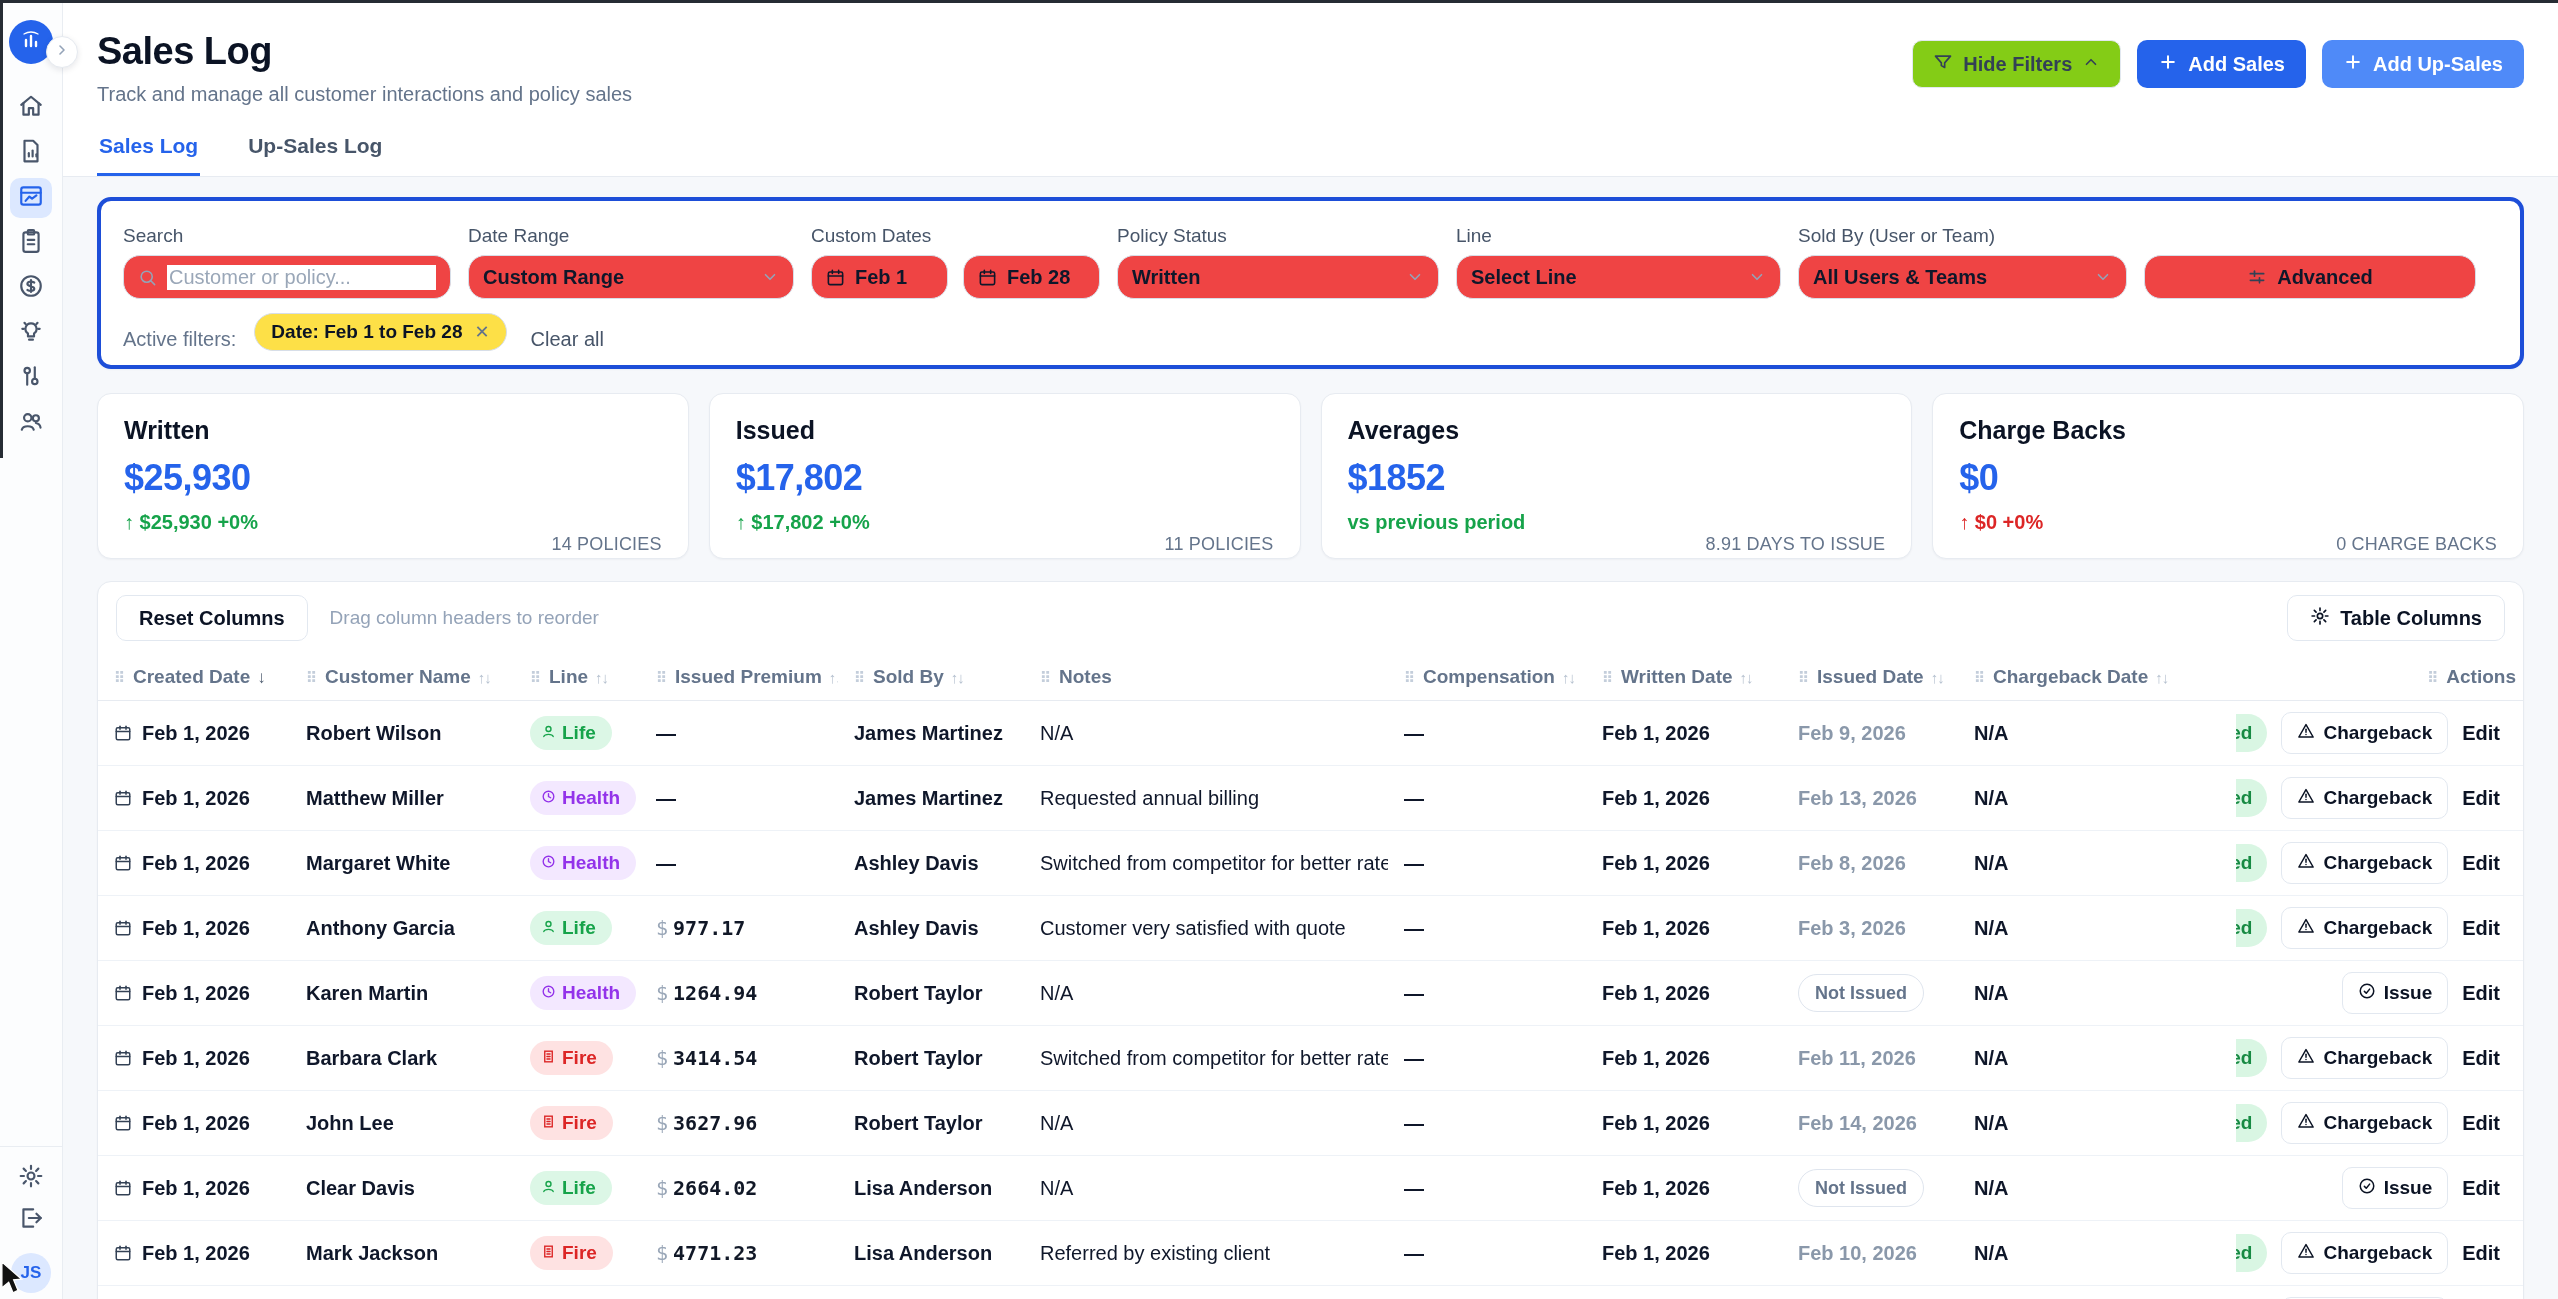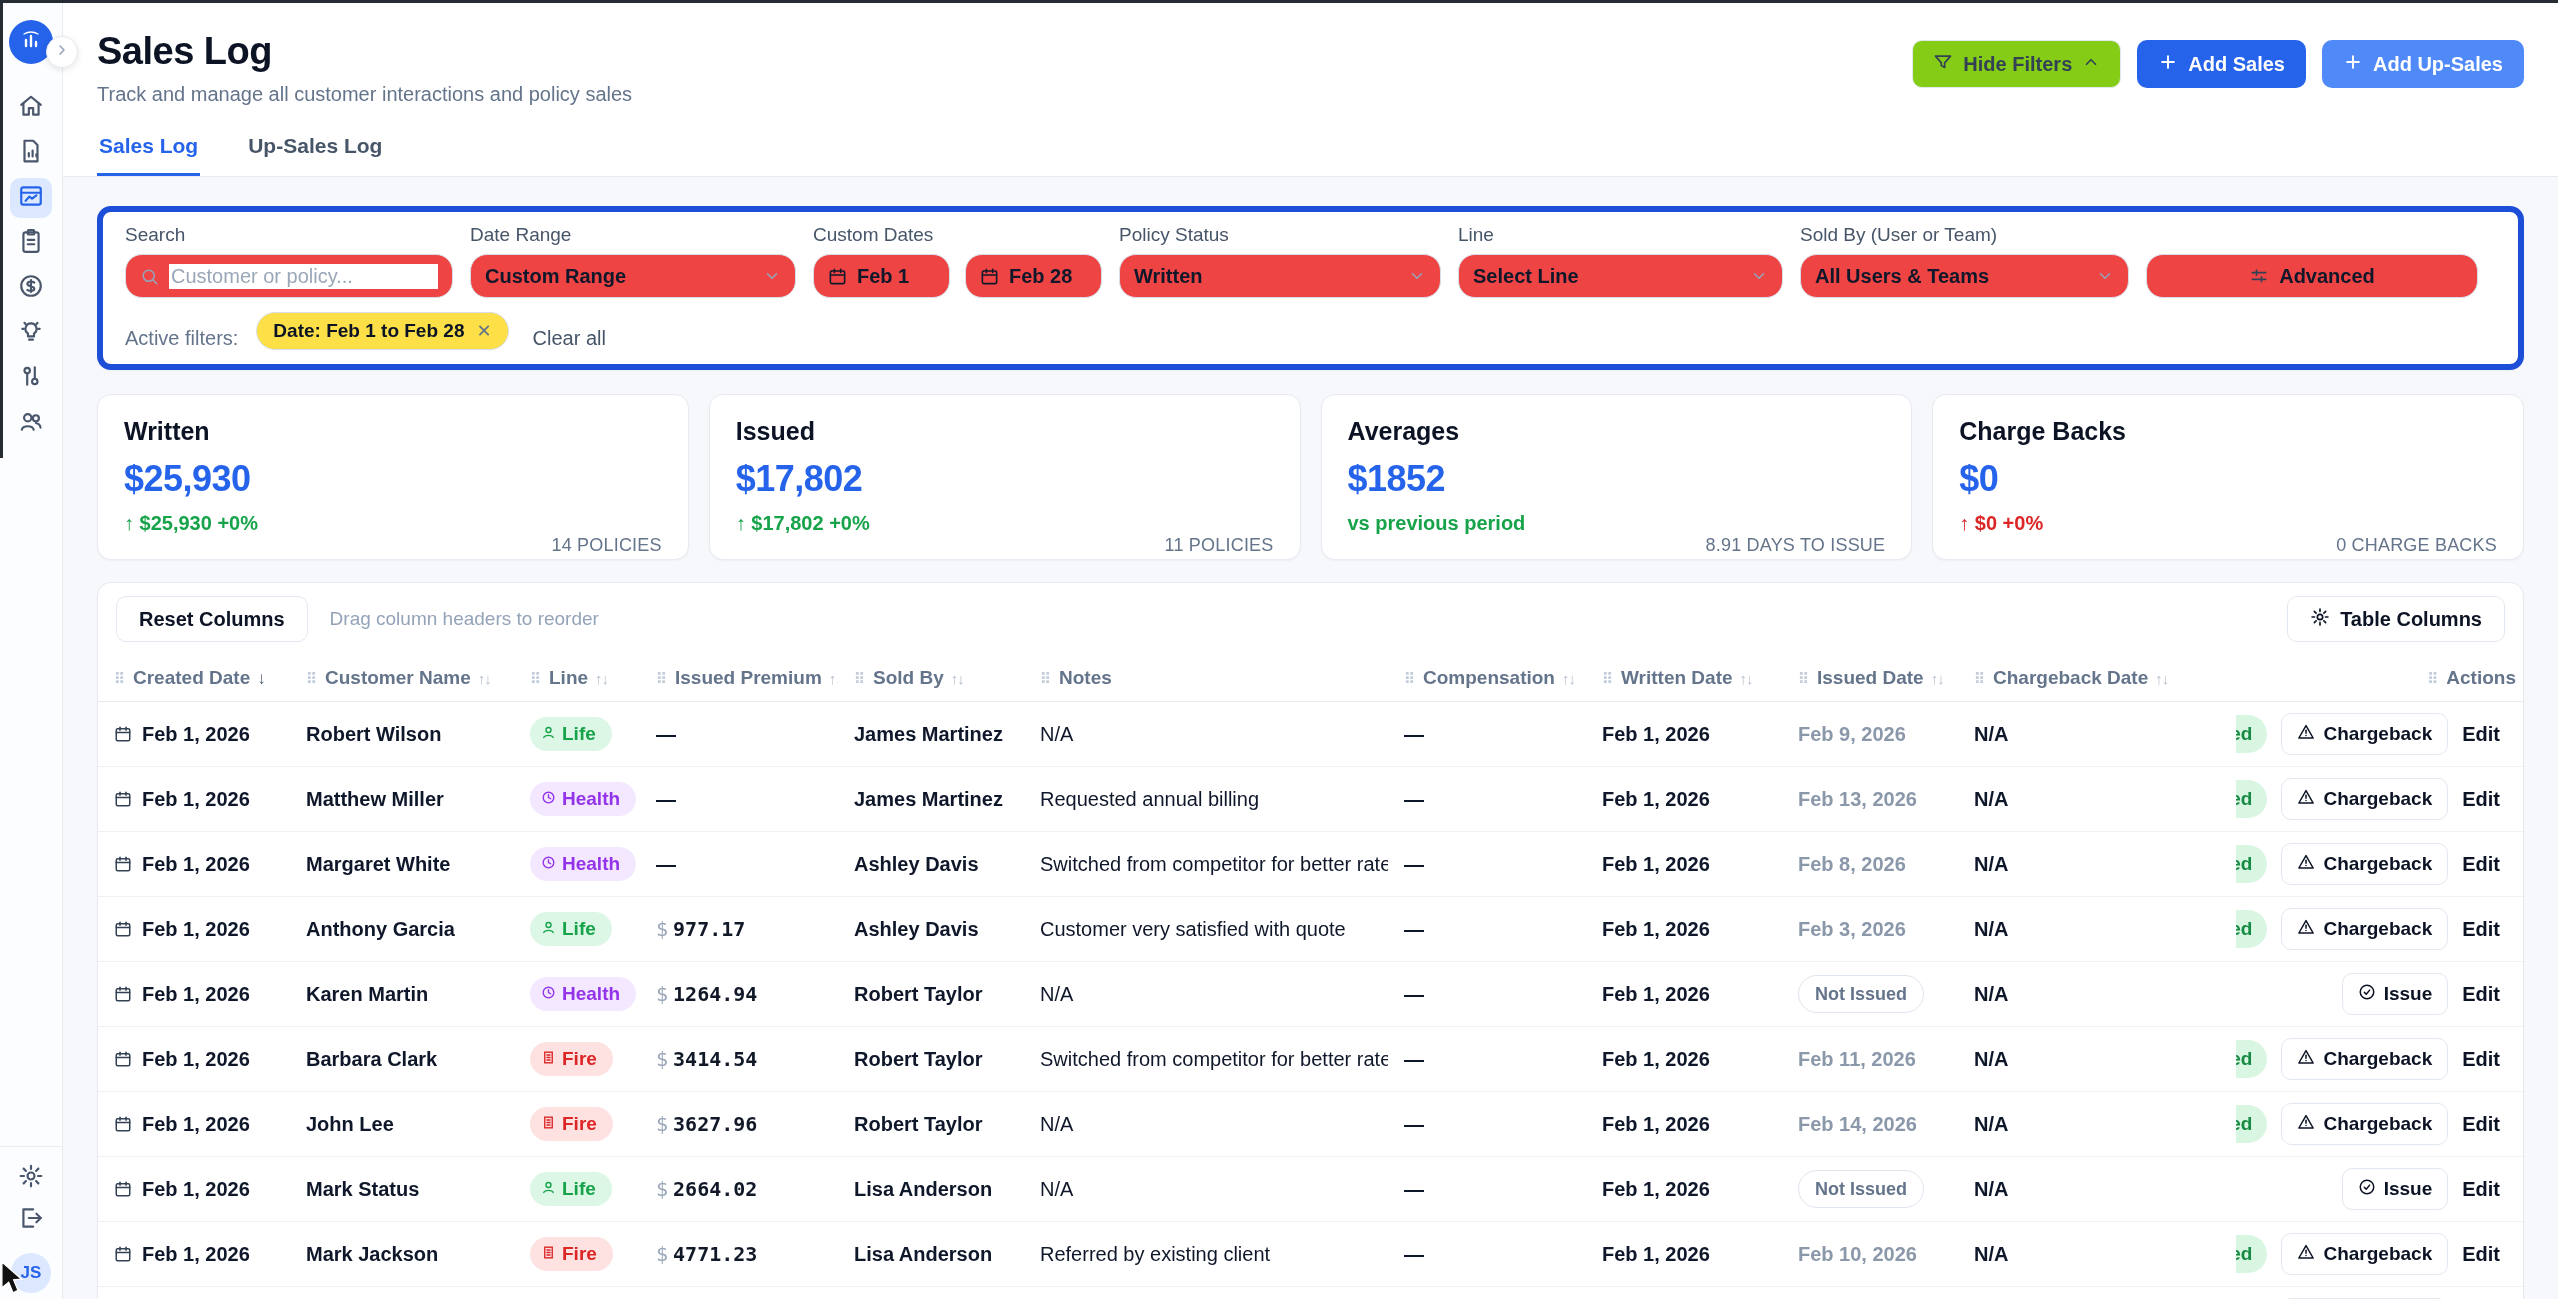--- a/index.html
+++ b/index.html
@@ -36,22 +36,22 @@
   .btn-outline{background:#84cc16;border-color:#e2e8f0;color:#334155}
   .btn-primary{background:#2563eb;color:#fff}
   .btn-primary-light{background:#4f8af8;color:#fff}
   .tabs{display:flex;gap:46px;margin-top:20px}
   .tab{font-size:21px;font-weight:600;color:#475569;padding:8px 2px 15px;border-bottom:3px solid transparent;cursor:pointer}
   .tab.active{color:#2563eb;border-bottom-color:#2563eb}
 
   .content{padding:0 34px}
 
   
-  .filter-card{margin-top:29px;background:#fff;border:6px solid #1d4ed8;border-radius:14px;
-               box-shadow:0 1px 2px rgba(16,24,40,.04);padding:12px 22px 14px}
+  .filter-card{margin-top:20px;background:#fff;border:4px solid #1d4ed8;border-radius:14px;
+               box-shadow:0 1px 2px rgba(16,24,40,.04);padding:24px 22px 14px}
   .filter-row{display:flex;gap:17px;align-items:flex-end}
   .fgroup{display:flex;flex-direction:column}
   .flabel{font-size:19px;color:#475569;margin-bottom:8px}
   .control{height:44px;border:1px solid #d7dee8;border-radius:17px;background:#ef4444;display:flex;align-items:center;
            padding:0 14px;font-size:20px;color:#0f172a;font-weight:600;box-sizing:border-box}
   .control .grow{flex:1}
   .chev{color:#94a3b8;display:flex}
   .search-input{border:none;outline:none;font-size:20px;font-family:"Liberation Sans",sans-serif;color:#0f172a;width:100%;margin-left:10px}
   .search-input::placeholder{color:#9aa7b8;font-weight:400}
   .w-search{width:328px}.w-dr{width:326px}.w-date{width:137px}.w-ps{width:322px}.w-line{width:325px}.w-sb{width:329px}.w-adv{width:332px;justify-content:center;gap:10px}
@@ -692,21 +692,21 @@
     <td>
                   <span class="cell-flex fw6"><span class="cal">
                       <svg width="18" height="18" viewBox="0 0 24 24" fill="none" stroke="currentColor" stroke-width="2" stroke-linecap="round">
                         <rect x="3" y="5" width="18" height="16" rx="2"></rect>
                         <line x1="8" y1="3" x2="8" y2="7"></line>
                         <line x1="16" y1="3" x2="16" y2="7"></line>
                         <line x1="3" y1="10" x2="21" y2="10"></line>
                       </svg>
                     </span>Feb 1, 2026</span>
                 </td>
-    <td class="fw6">Mark Status</td>
+    <td class="fw6">Clear Davis</td>
     <td><span class="pill pill-life"><span><svg width="15" height="15" viewBox="0 0 24 24" fill="none" stroke="currentColor" stroke-width="2.2" stroke-linecap="round">
                         <circle cx="12" cy="8" r="4"></circle>
                         <path d="M4.5 20 c1.5-4.5 13.5-4.5 15 0"></path>
                       </svg></span>Life</span></td>
     <td><span class="premium"><span class="cur">$</span>2664.02</span></td>
     <td class="fw6">Lisa Anderson</td>
     <td style="font-weight:500">N/A</td>
     <td class="fw6">—</td>
     <td class="fw6">Feb 1, 2026</td>
     <td><span class="badge-ni">Not Issued</span></td>

